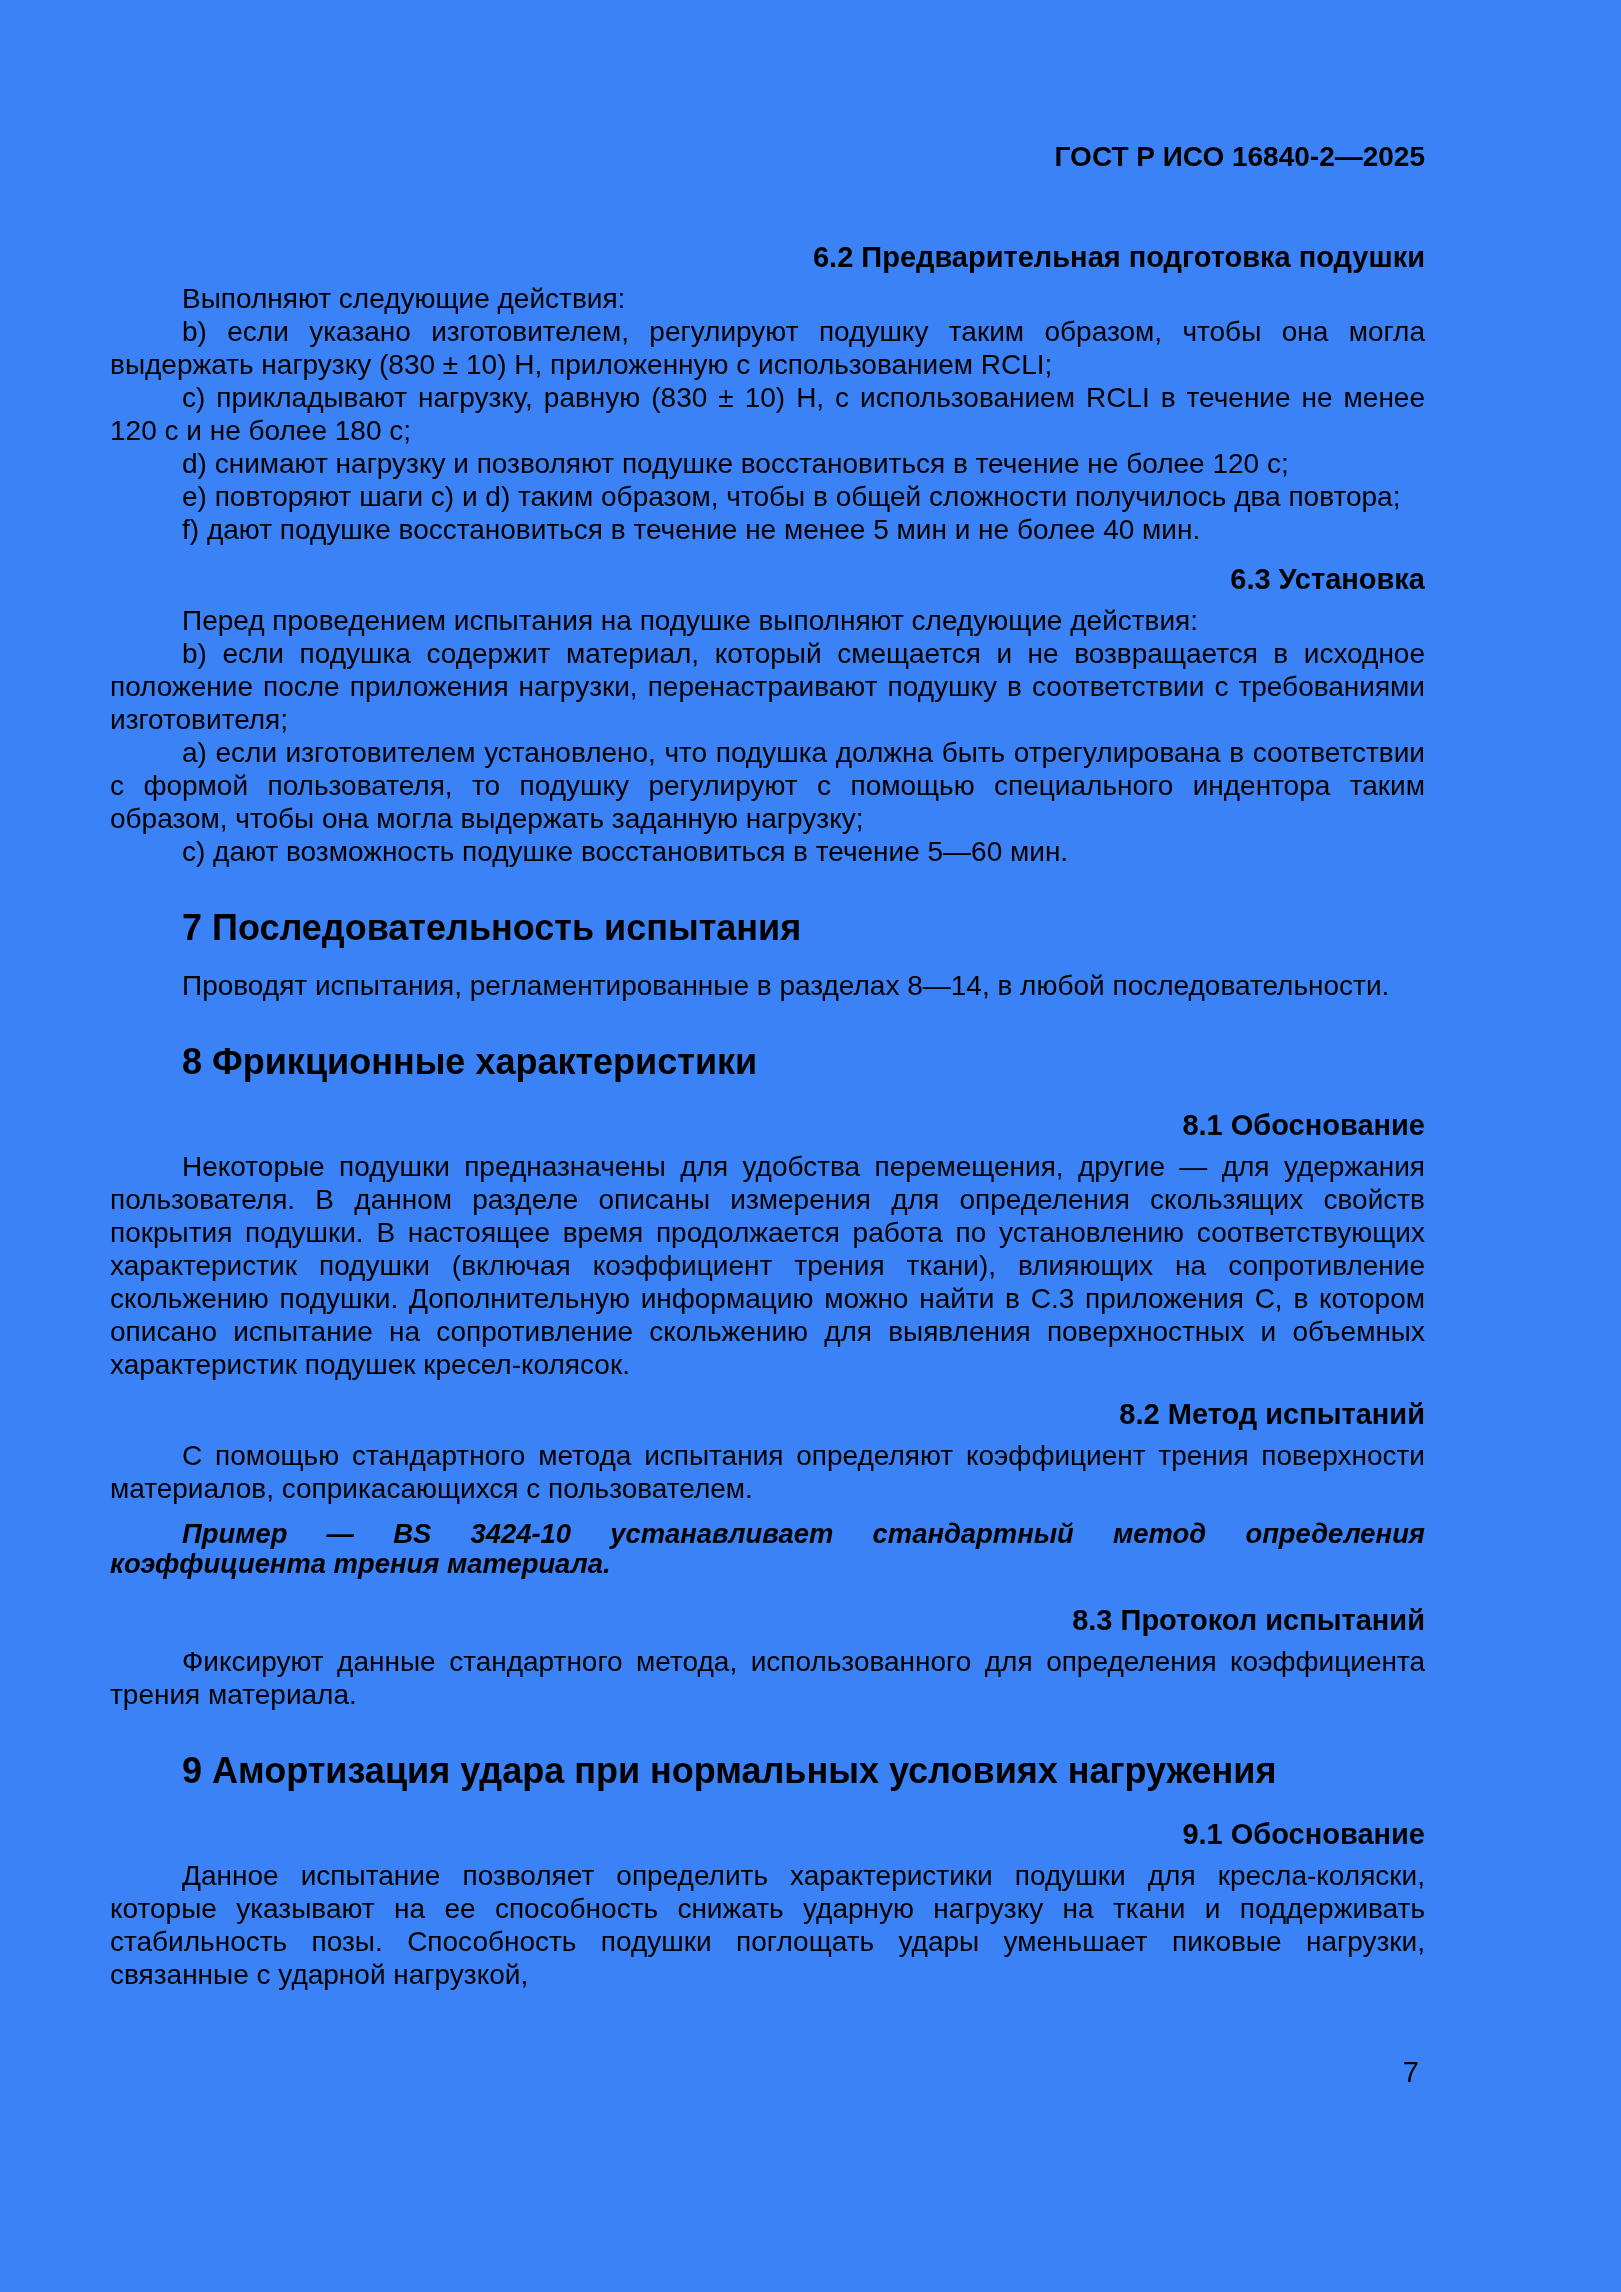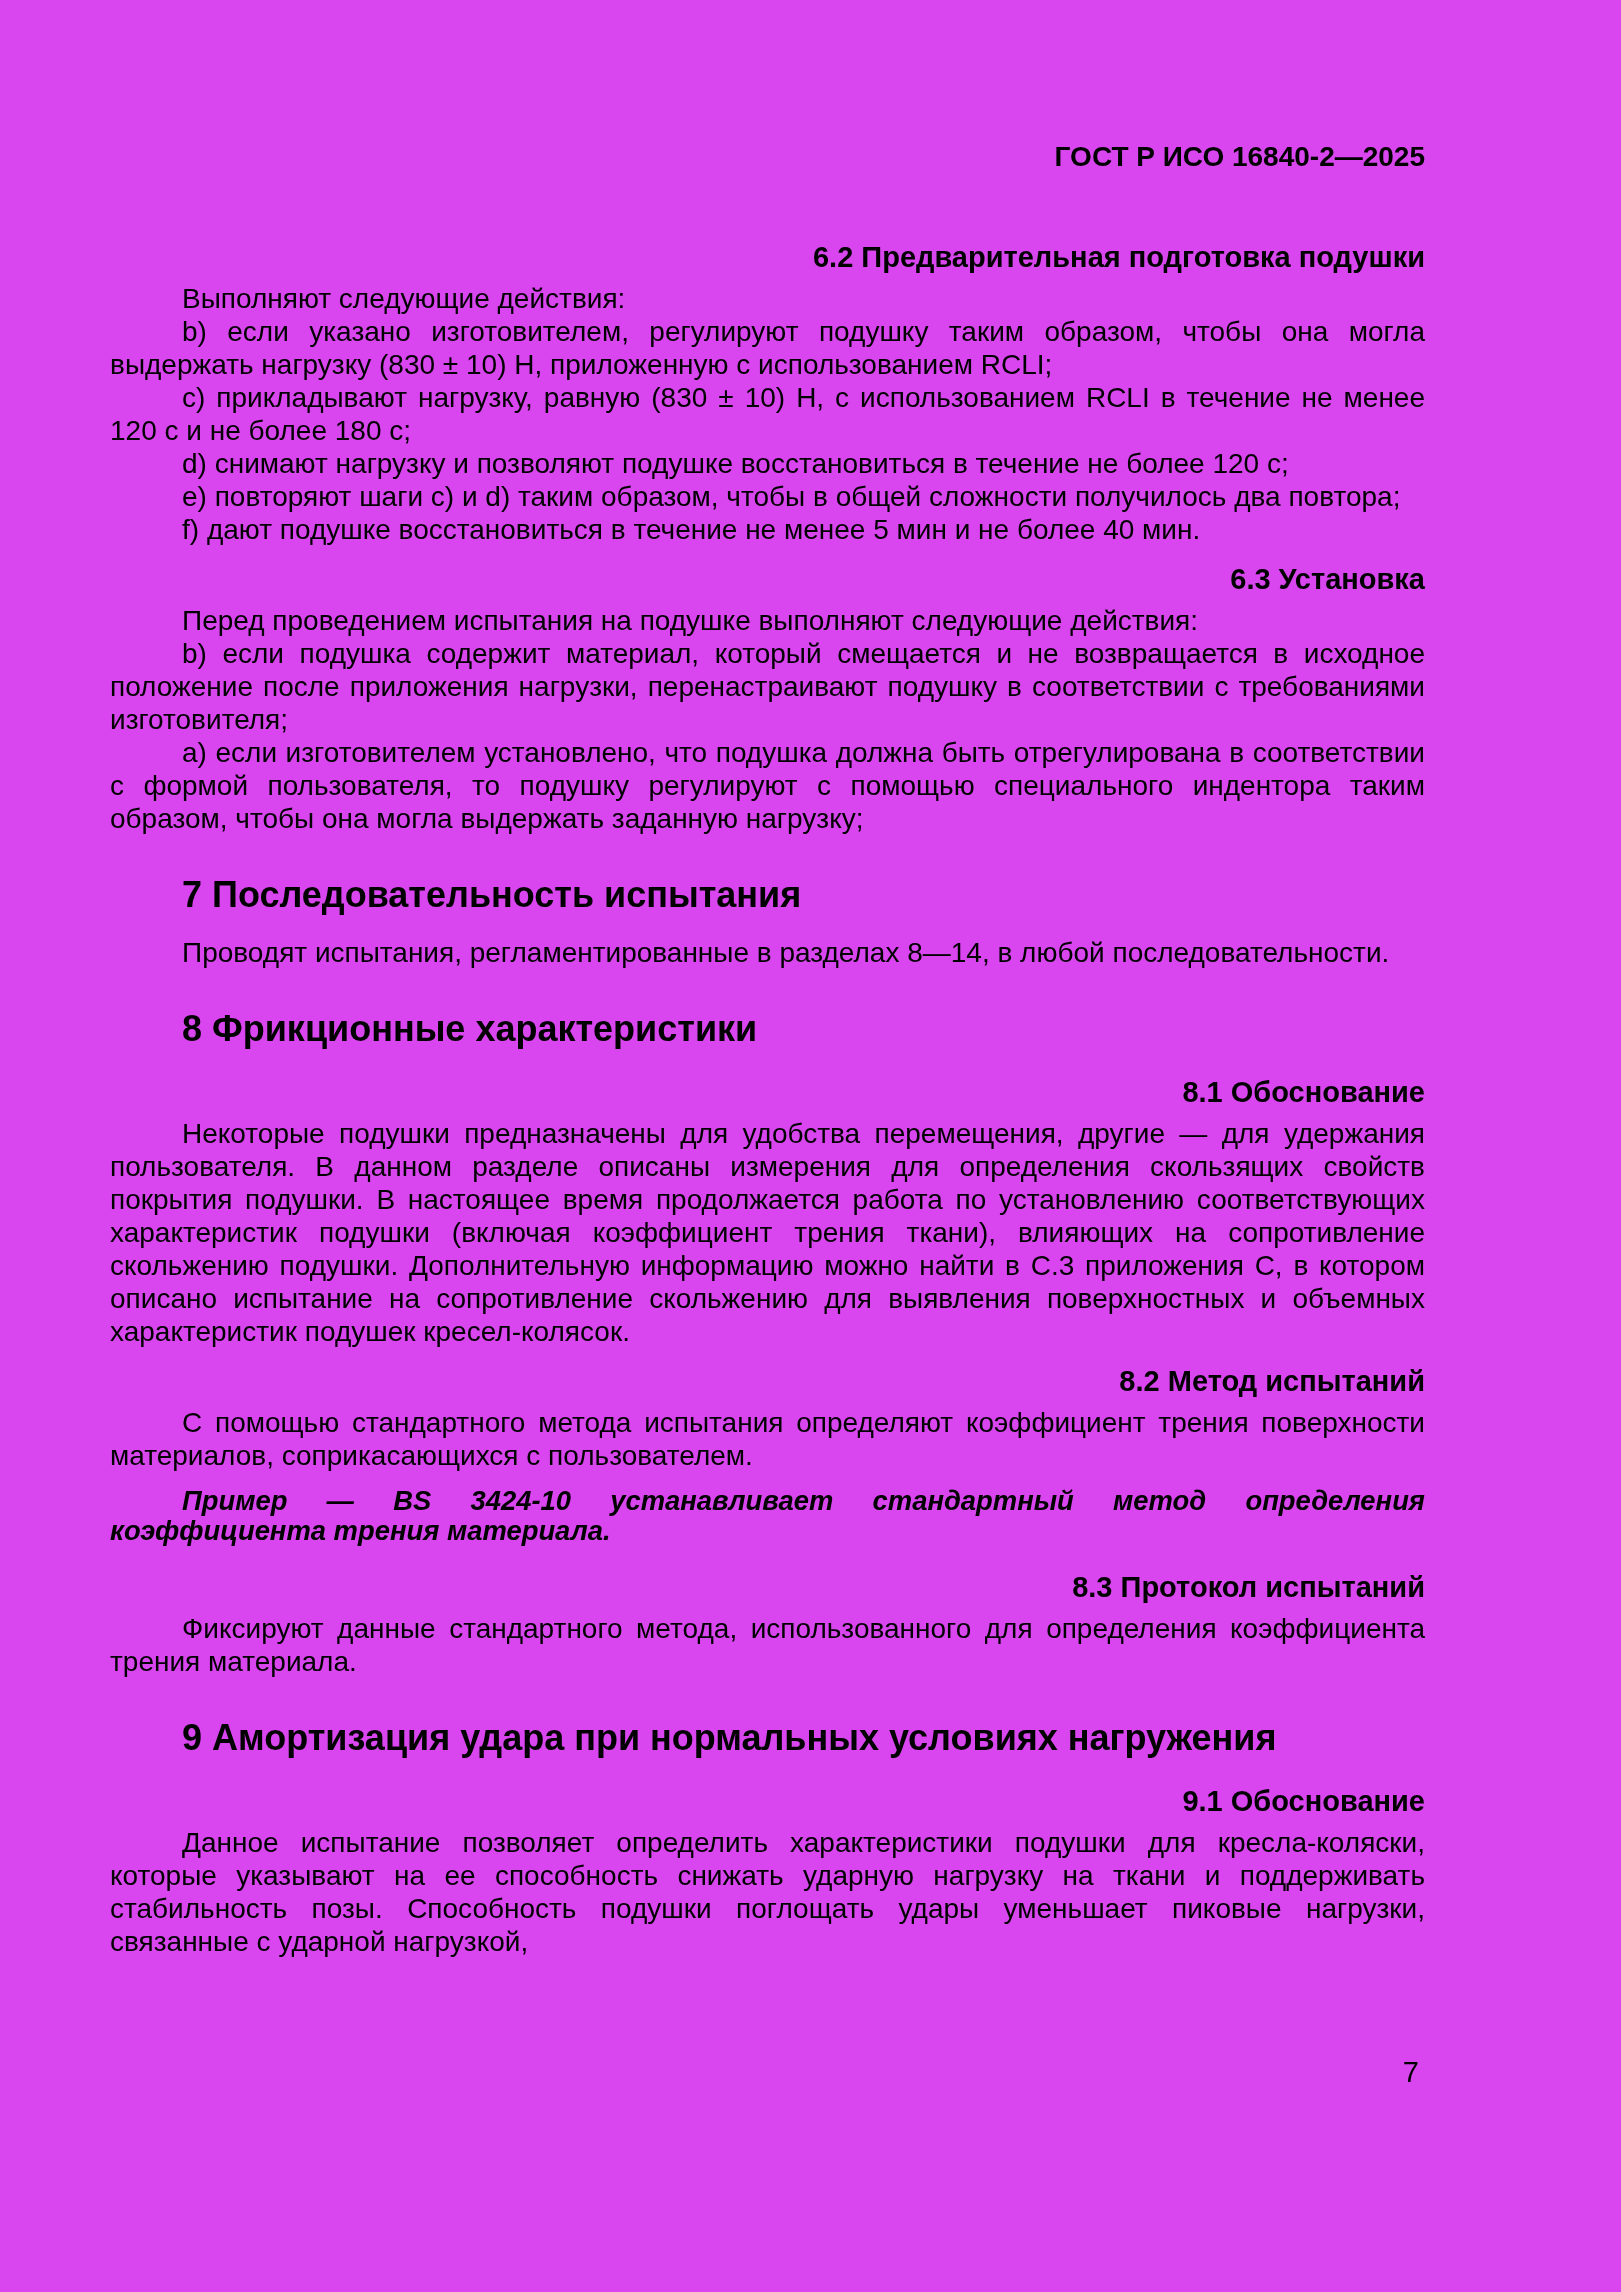--- a/index.html
+++ b/index.html
@@ -4,21 +4,21 @@
 <style>
   html, body {
     margin: 0;
     padding: 0;
     background: #ffffff;
   }
   .page {
     position: relative;
     width: 1621px;
     height: 2293px;
-    background: #d946ef;
+    background: #3b82f6;
     color: #000000;
     font-family: "Liberation Sans", sans-serif;
     box-sizing: border-box;
     padding: 141px 196px 0 110px;
     overflow: hidden;
   }
   .running-header {
     text-align: right;
     font-weight: bold;
     font-size: 28px;
@@ -80,20 +80,21 @@
   <p class="body">b) если указано изготовителем, регулируют подушку таким образом, чтобы она могла выдержать нагрузку (830 ± 10) Н, приложенную с использованием RCLI;</p>
   <p class="body">c) прикладывают нагрузку, равную (830 ± 10) Н, с использованием RCLI в течение не менее 120 с и не более 180 с;</p>
   <p class="body">d) снимают нагрузку и позволяют подушке восстановиться в течение не более 120 с;</p>
   <p class="body">e) повторяют шаги c) и d) таким образом, чтобы в общей сложности получилось два повтора;</p>
   <p class="body">f) дают подушке восстановиться в течение не менее 5 мин и не более 40 мин.</p>
 
   <div class="h3">6.3 Установка</div>
   <p class="body">Перед проведением испытания на подушке выполняют следующие действия:</p>
   <p class="body">b) если подушка содержит материал, который смещается и не возвращается в исходное положение после приложения нагрузки, перенастраивают подушку в соответствии с требованиями изготовителя;</p>
   <p class="body">a) если изготовителем установлено, что подушка должна быть отрегулирована в соответствии с формой пользователя, то подушку регулируют с помощью специального индентора таким образом, чтобы она могла выдержать заданную нагрузку;</p>
+  <p class="body">c) дают возможность подушке восстановиться в течение 5—60 мин.</p>
 
   <div class="h2">7 Последовательность испытания</div>
   <p class="body">Проводят испытания, регламентированные в разделах 8—14, в любой последовательности.</p>
 
   <div class="h2">8 Фрикционные характеристики</div>
   <div class="h3">8.1 Обоснование</div>
   <p class="body">Некоторые подушки предназначены для удобства перемещения, другие — для удержания пользователя. В данном разделе описаны измерения для определения скользящих свойств покрытия подушки. В настоящее время продолжается работа по установлению соответствующих характеристик подушки (включая коэффициент трения ткани), влияющих на сопротивление скольжению подушки. Дополнительную информацию можно найти в С.3 приложения С, в котором описано испытание на сопротивление скольжению для выявления поверхностных и объемных характеристик подушек кресел-колясок.</p>
 
   <div class="h3">8.2 Метод испытаний</div>
   <p class="body">С помощью стандартного метода испытания определяют коэффициент трения поверхности материалов, соприкасающихся с пользователем.</p>

